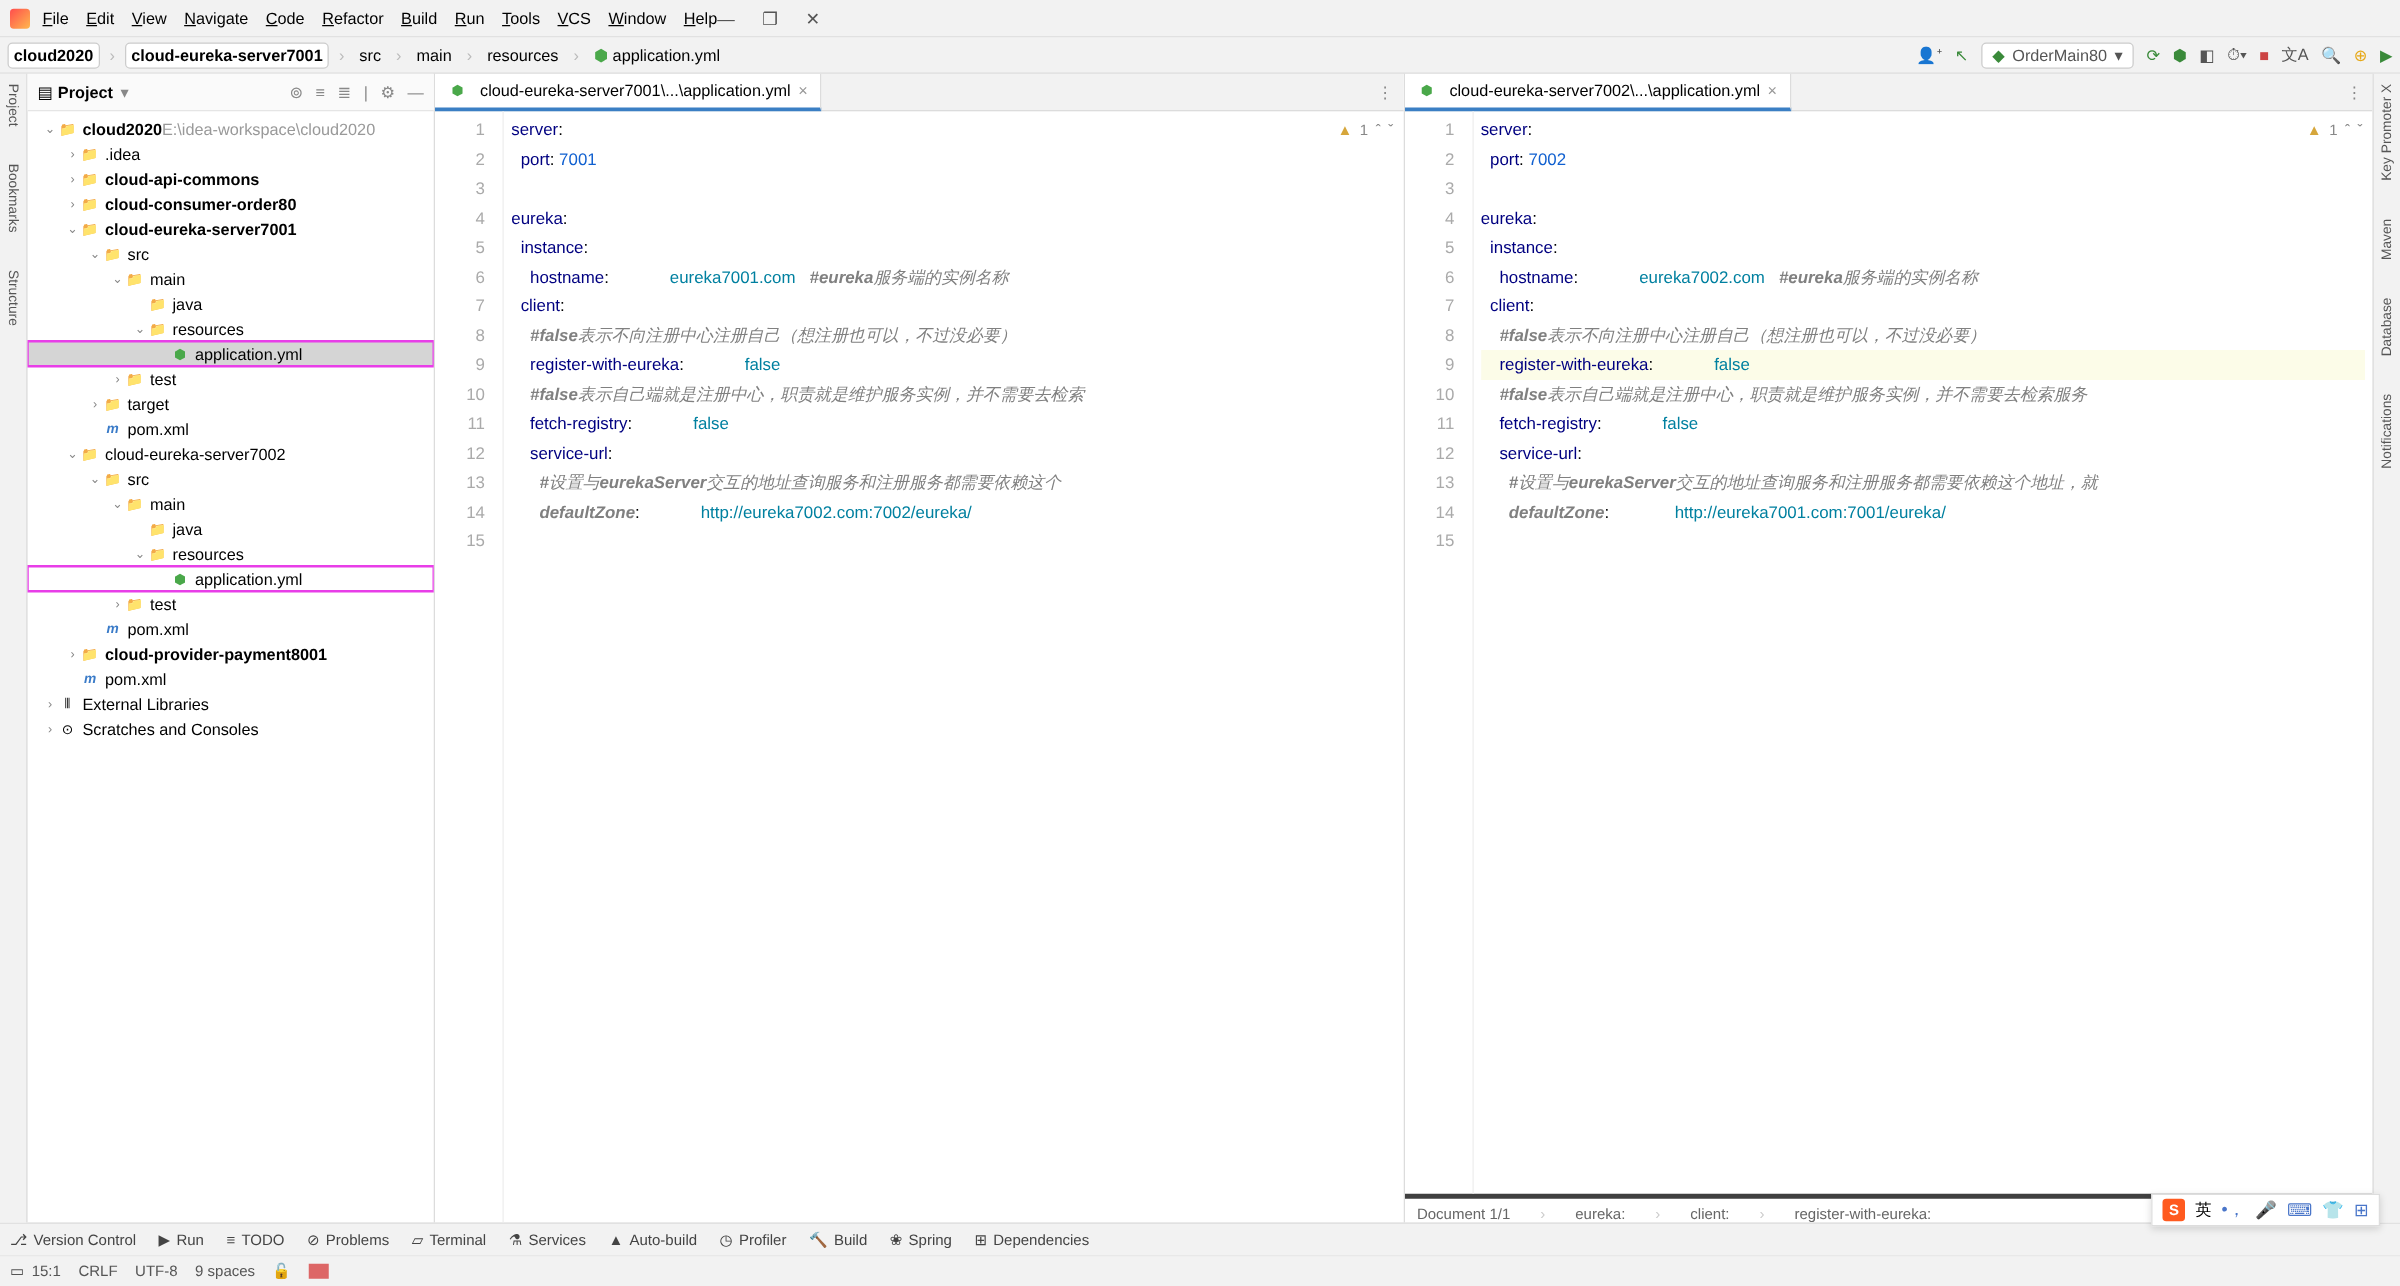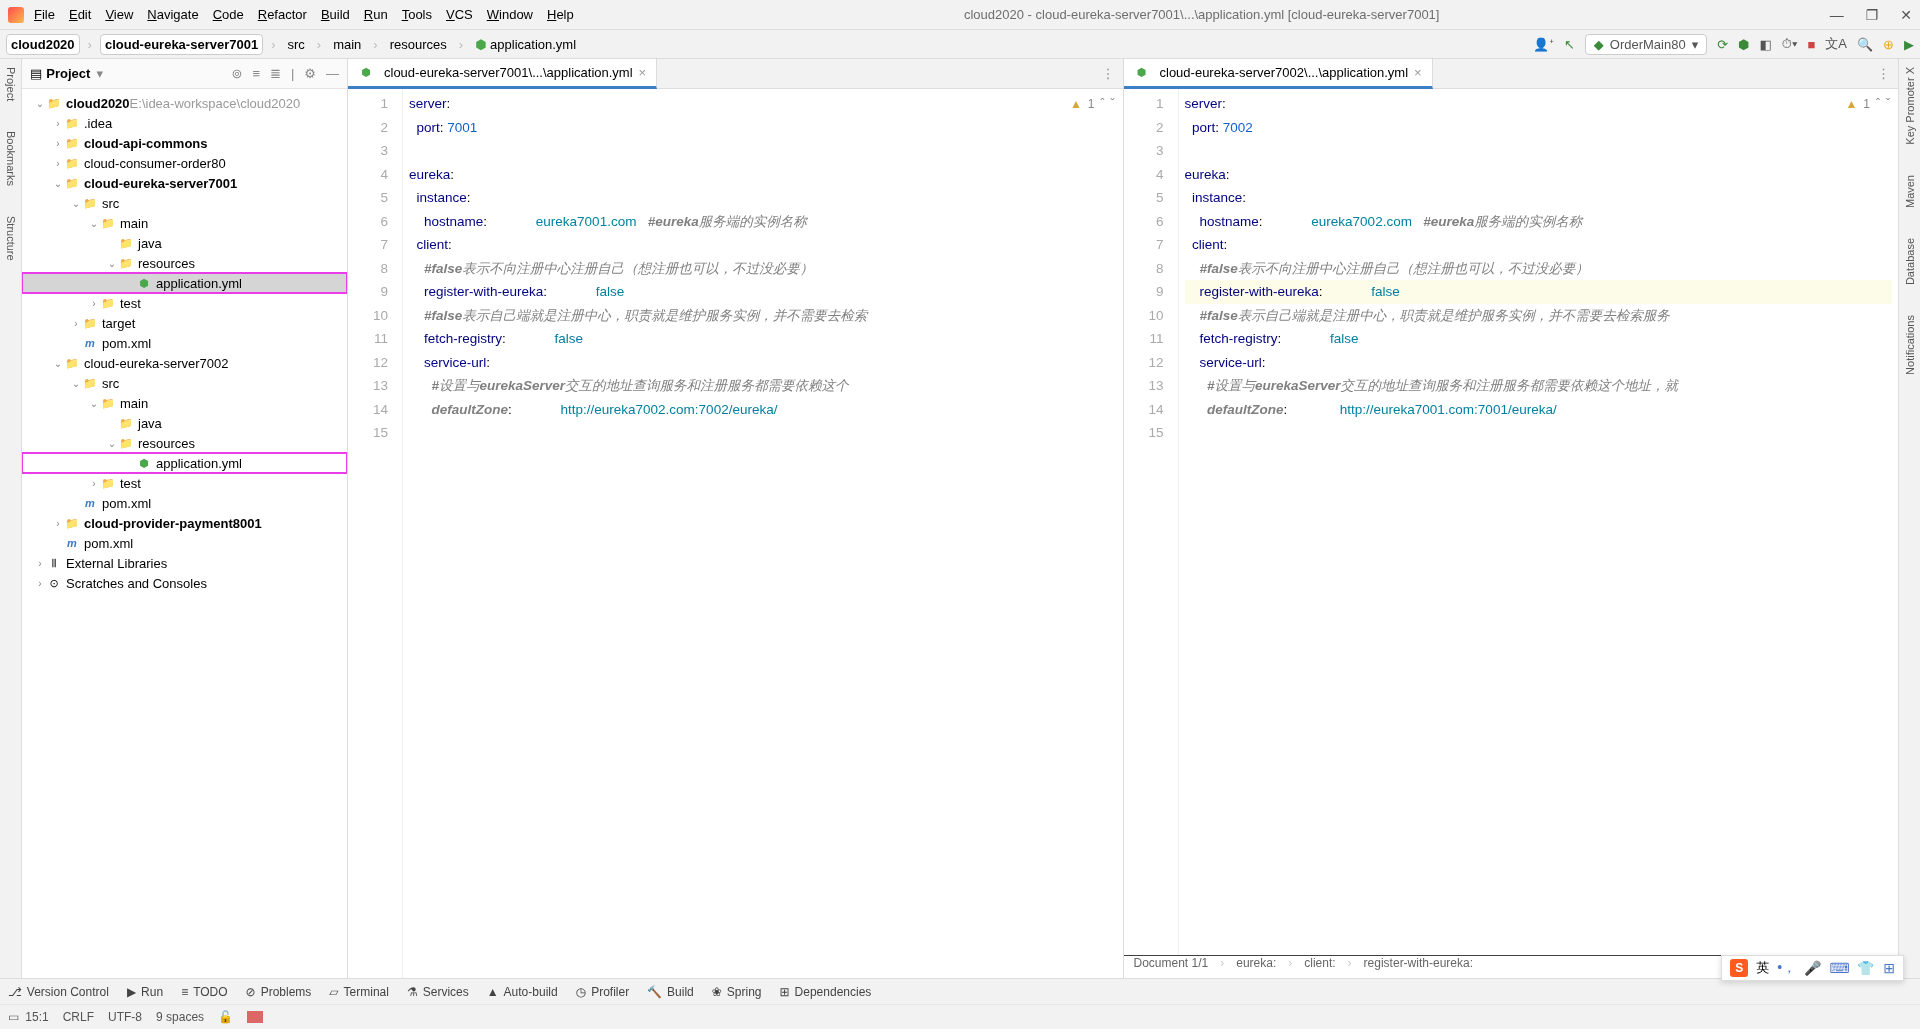--- a/index.html
+++ b/index.html
@@ -51,21 +51,21 @@
 .code { flex: 1; padding: 3px 6px; white-space: pre; overflow: hidden; }
 .code .line { height: 23.5px; }
 .code .line.hl { background: #fcfce8; }
 .k { color: #000080; }
 .v { color: #0080a0; margin-left: 45px; }
 .n { color: #1060d0; }
 .c { color: #808080; font-style: italic; }
 .ci { color: #808080; font-style: italic; font-weight: bold; }
 .warn-badge { position: absolute; top: 4px; right: 8px; display: flex; align-items: center; gap: 6px; color: #888; font-size: 12px; }
 .warn-badge .tri { color: #d6a63b; }
-.bc-bar { height: 23px; border-top: 1px solid #404040; display: flex; align-items: flex-start; padding: 0 10px; font-size: 12px; color: #666; gap: 8px; }
+.bc-bar { height: 23px; border-top: 4px solid #404040; display: flex; align-items: flex-end; padding: 0 10px; font-size: 12px; color: #666; gap: 20px; }
 .bc-bar .sep { color: #ccc; padding: 0 4px; }
 .bottombar { height: 26px; background: #f2f2f2; border-top: 1px solid #dcdcdc; display: flex; align-items: center; padding: 0 8px; gap: 18px; font-size: 12px; color: #444; }
 .bottombar .bitem { display: flex; align-items: center; gap: 5px; cursor: pointer; }
 .statusbar { height: 25px; background: #f2f2f2; border-top: 1px solid #e8e8e8; display: flex; align-items: center; padding: 0 8px; font-size: 12px; color: #555; }
 .statusbar .msg { flex: 1; }
 .statusbar .right { display: flex; gap: 14px; align-items: center; }
 .sogou { position: absolute; right: 16px; bottom: 48px; display: flex; align-items: center; gap: 8px; background: #fff; border: 1px solid #ddd; padding: 3px 8px; box-shadow: 0 2px 6px rgba(0,0,0,.15); font-size: 13px; }
 .sogou .logo { width: 18px; height: 18px; background: #ff5a1f; color: #fff; border-radius: 3px; display: flex; align-items: center; justify-content: center; font-weight: bold; font-size: 12px; }
 .sogou .sico { color: #4a76c9; font-size: 14px; }
 </style>
@@ -81,21 +81,20 @@
       <span><u>N</u>avigate</span>
       <span><u>C</u>ode</span>
       <span><u>R</u>efactor</span>
       <span><u>B</u>uild</span>
       <span><u>R</u>un</span>
       <span><u>T</u>ools</span>
       <span><u>V</u>CS</span>
       <span><u>W</u>indow</span>
       <span><u>H</u>elp</span>
     </div>
-  <div class="title-text">cloud2020 - cloud-eureka-server7001\...\application.yml [cloud-eureka-server7001]</div>
   <div class="winbtns">
     <span>—</span>
     <span>❐</span>
     <span>✕</span>
   </div>
 </div>
 
 <div class="navbar">
   <div class="crumbs" id="crumbs">
       <span class="item sel">cloud2020</span>
@@ -164,21 +163,21 @@
           <span>.idea</span>
         </div>
         <div class="tree-row" style="padding-left: 30px;">
           <span class="arrow">›</span>
           <span class="ticon folder-m">📁</span>
           <span style="font-weight: bold;">cloud-api-commons</span>
         </div>
         <div class="tree-row" style="padding-left: 30px;">
           <span class="arrow">›</span>
           <span class="ticon folder-m">📁</span>
-          <span style="font-weight: normal;">cloud-consumer-order80</span>
+          <span style="font-weight: bold;">cloud-consumer-order80</span>
         </div>
         <div class="tree-row" style="padding-left: 30px;">
           <span class="arrow">⌄</span>
           <span class="ticon folder-m">📁</span>
           <span style="font-weight: bold;">cloud-eureka-server7001</span>
         </div>
         <div class="tree-row" style="padding-left: 48px;">
           <span class="arrow">⌄</span>
           <span class="ticon folder">📁</span>
           <span>src</span>

